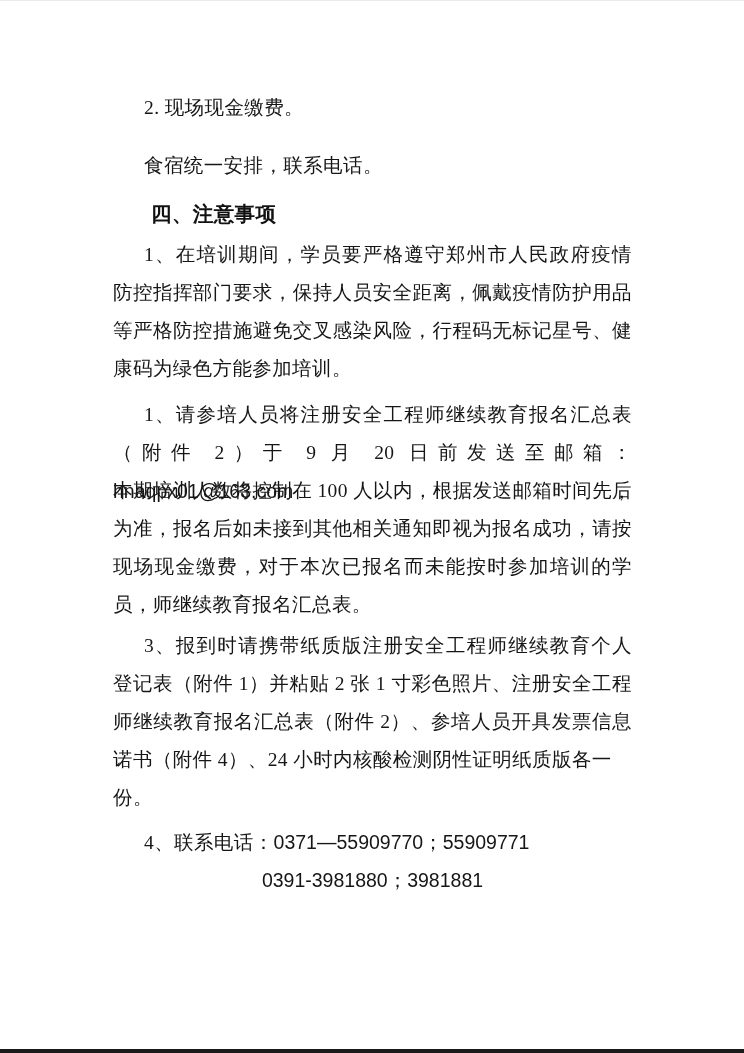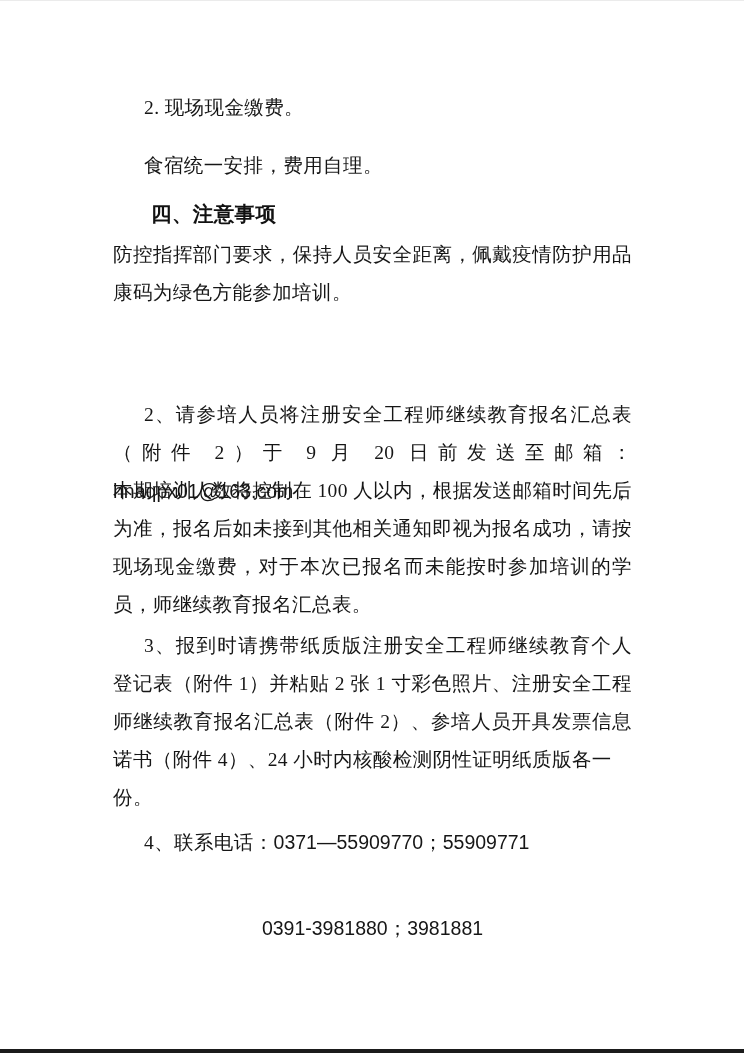--- a/index.html
+++ b/index.html
@@ -54,43 +54,45 @@
     font-weight: 700;
     font-size: 20.5px;
     text-indent: 38px;
     color: #111111;
   }
   .sansnum {
     font-family: "Liberation Sans", sans-serif;
     letter-spacing: 0;
     text-align: right;
   }
-  .center { text-align: center; text-indent: 0; margin-top: 48px; }
+  .center { text-align: center; text-indent: 0; }
 </style>
 </head>
 <body>
 
 <div class="page">
   <div class="top-edge"></div>
 
   <div class="textcol">
 
     <div class="ln abs indent2" style="top:89px">2. 现场现金缴费。</div>
 
-    <div class="ln abs indent2" style="top:147px">食宿统一安排，费用自理。</div>
+    <div class="ln abs indent2" style="top:147px">食宿统一安排，联系电话。</div>
 
     <div class="ln abs heading" style="top:195px">四、注意事项</div>
 
     <div class="para" style="top:236px">
+      <div class="ln just indent2">1、在培训期间，学员要严格遵守郑州市人民政府疫情</div>
       <div class="ln just">防控指挥部门要求，保持人员安全距离，佩戴疫情防护用品</div>
+      <div class="ln just">等严格防控措施避免交叉感染风险，行程码无标记星号、健</div>
       <div class="ln">康码为绿色方能参加培训。</div>
     </div>
 
     <div class="para" style="top:396px">
-      <div class="ln just indent2">2、请参培人员将注册安全工程师继续教育报名汇总表</div>
+      <div class="ln just indent2">1、请参培人员将注册安全工程师继续教育报名汇总表</div>
       <div class="ln just"><span>（附件 2）于 9 月 20 日前发送至邮箱：</span><span class="sansnum">hnaqpx01@163.com</span><span>，</span></div>
       <div class="ln just">本期培训人数将控制在 100 人以内，根据发送邮箱时间先后</div>
       <div class="ln just">为准，报名后如未接到其他相关通知即视为报名成功，请按</div>
       <div class="ln just">现场现金缴费，对于本次已报名而未能按时参加培训的学</div>
       <div class="ln">员，师继续教育报名汇总表。</div>
     </div>
 
     <div class="para" style="top:627px">
       <div class="ln just indent2">3、报到时请携带纸质版注册安全工程师继续教育个人</div>
       <div class="ln just">登记表（附件 1）并粘贴 2 张 1 寸彩色照片、注册安全工程</div>

